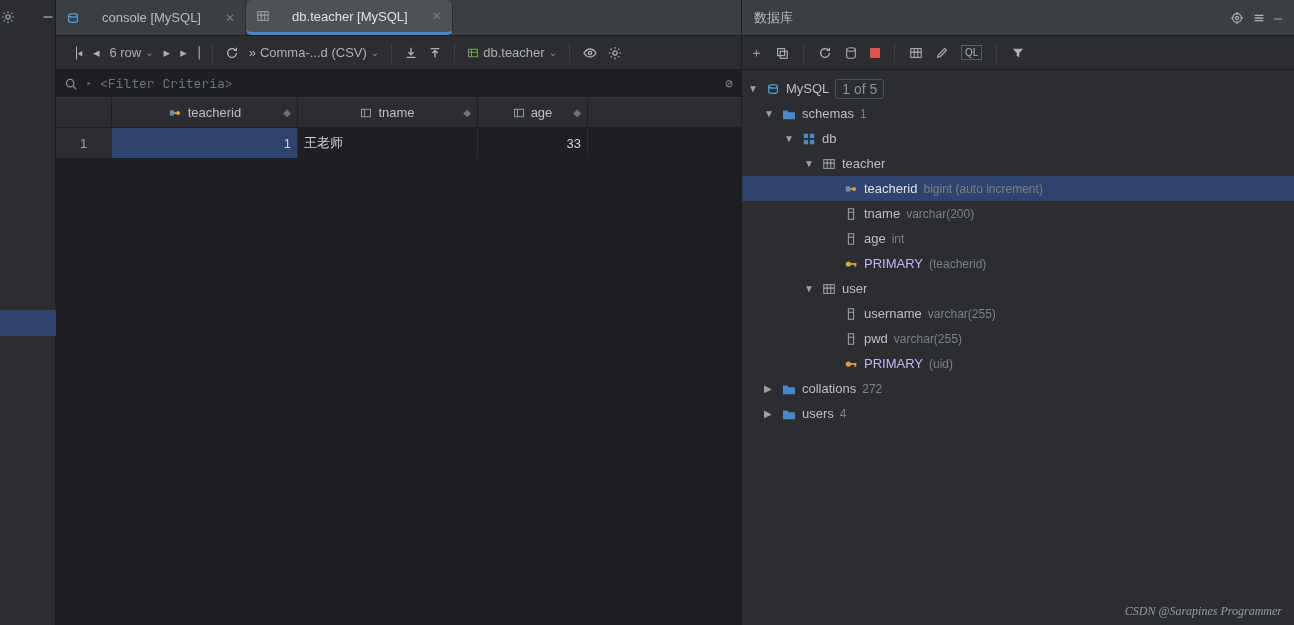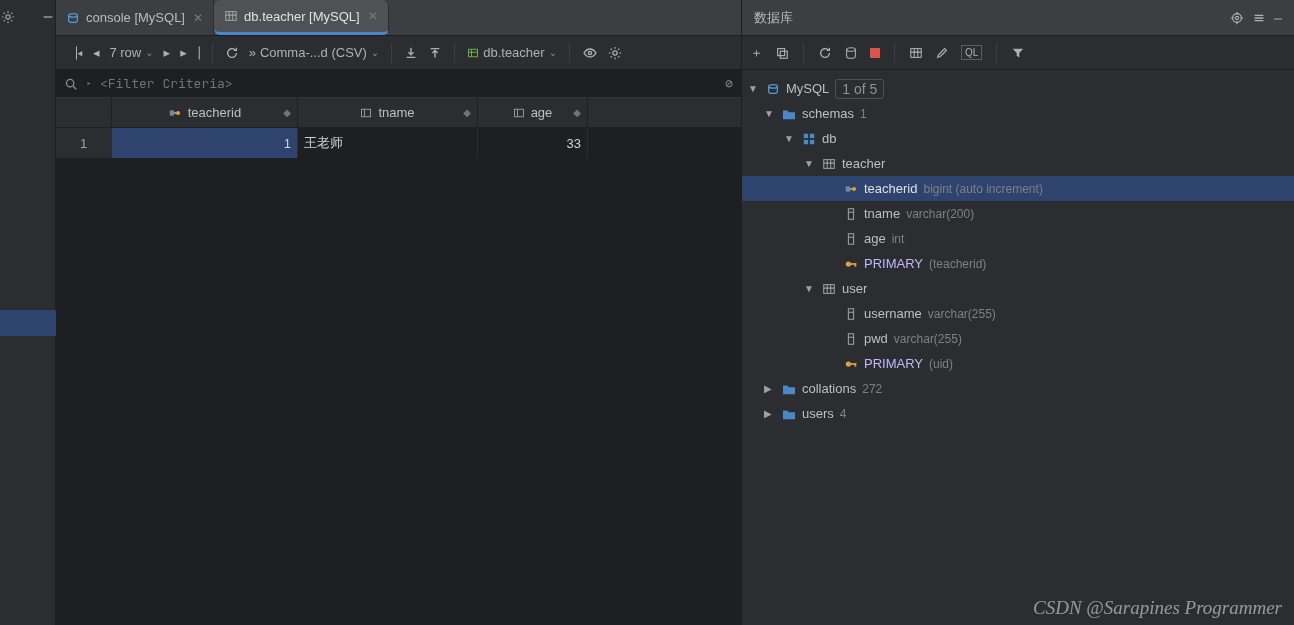--- a/index.html
+++ b/index.html
@@ -47,21 +47,21 @@
   height: 36px;
   background: #3c3f41;
   display: flex;
   align-items: stretch;
   border-bottom: 1px solid #1e1f22;
 }
 .tab {
   display: flex;
   align-items: center;
   padding: 0 10px;
-  gap: 6px;
+  gap: 22px;
   color: #bbbbbb;
   border-right: 1px solid #2b2d30;
   cursor: pointer;
 }
 .tab.active {
   background: #4e5254;
   color: #dfe1e5;
   border-bottom: 3px solid #4a88c7;
   border-radius: 6px;
 }
@@ -175,21 +175,21 @@
 .tree-row .meta { color: #7d8085; font-size: 12px; }
 .tree-row .pk { color: #c4b5fd; font-weight: 500; }
 .tree-row .selcol { color: #dfe1e5; font-weight: 500; }
 .ind-1{padding-left:22px}.ind-2{padding-left:42px}.ind-3{padding-left:62px}.ind-5{padding-left:102px}
 .watermark {
   position: absolute;
   right: 12px;
   bottom: 6px;
   color: rgba(235,238,245,0.55);
   font-style: italic;
-  font-size: 19px;
+  font-size: 12px;
   font-family: Georgia, serif;
   pointer-events: none;
   margin-left: 20px;
 }
 .icon { display: inline-flex; }
 .chev { font-size: 10px; color: #888b91; }
 .top-icons { display:flex; gap:14px; }
 .gear-icon,.minus-icon { color: #9da0a5; cursor:pointer; padding:6px;}
 </style>
 </head>
@@ -233,21 +233,21 @@
       </span>
       <span>db.teacher [MySQL]</span>
       <span class="close-x">✕</span>
     </div>
   </div>
 
   <div class="toolbar">
     <span class="tb-btn">⎹◂</span>
     <span class="tb-btn">◂</span>
     <span class="tb-btn">
-      <span>7 row</span>
+      <span>6 row</span>
       <span class="chev">⌄</span>
     </span>
     <span class="tb-btn">▸</span>
     <span class="tb-btn">▸⎹</span>
     <span class="tb-sep"></span>
     <span class="tb-btn">
       <svg width="14" height="14" viewBox="0 0 16 16" fill="none" stroke="#aeb0b6" stroke-width="1.5">
           <path d="M13 8a5 5 0 1 1-1.5-3.5M13 2v3h-3"></path>
         </svg>
     </span>

